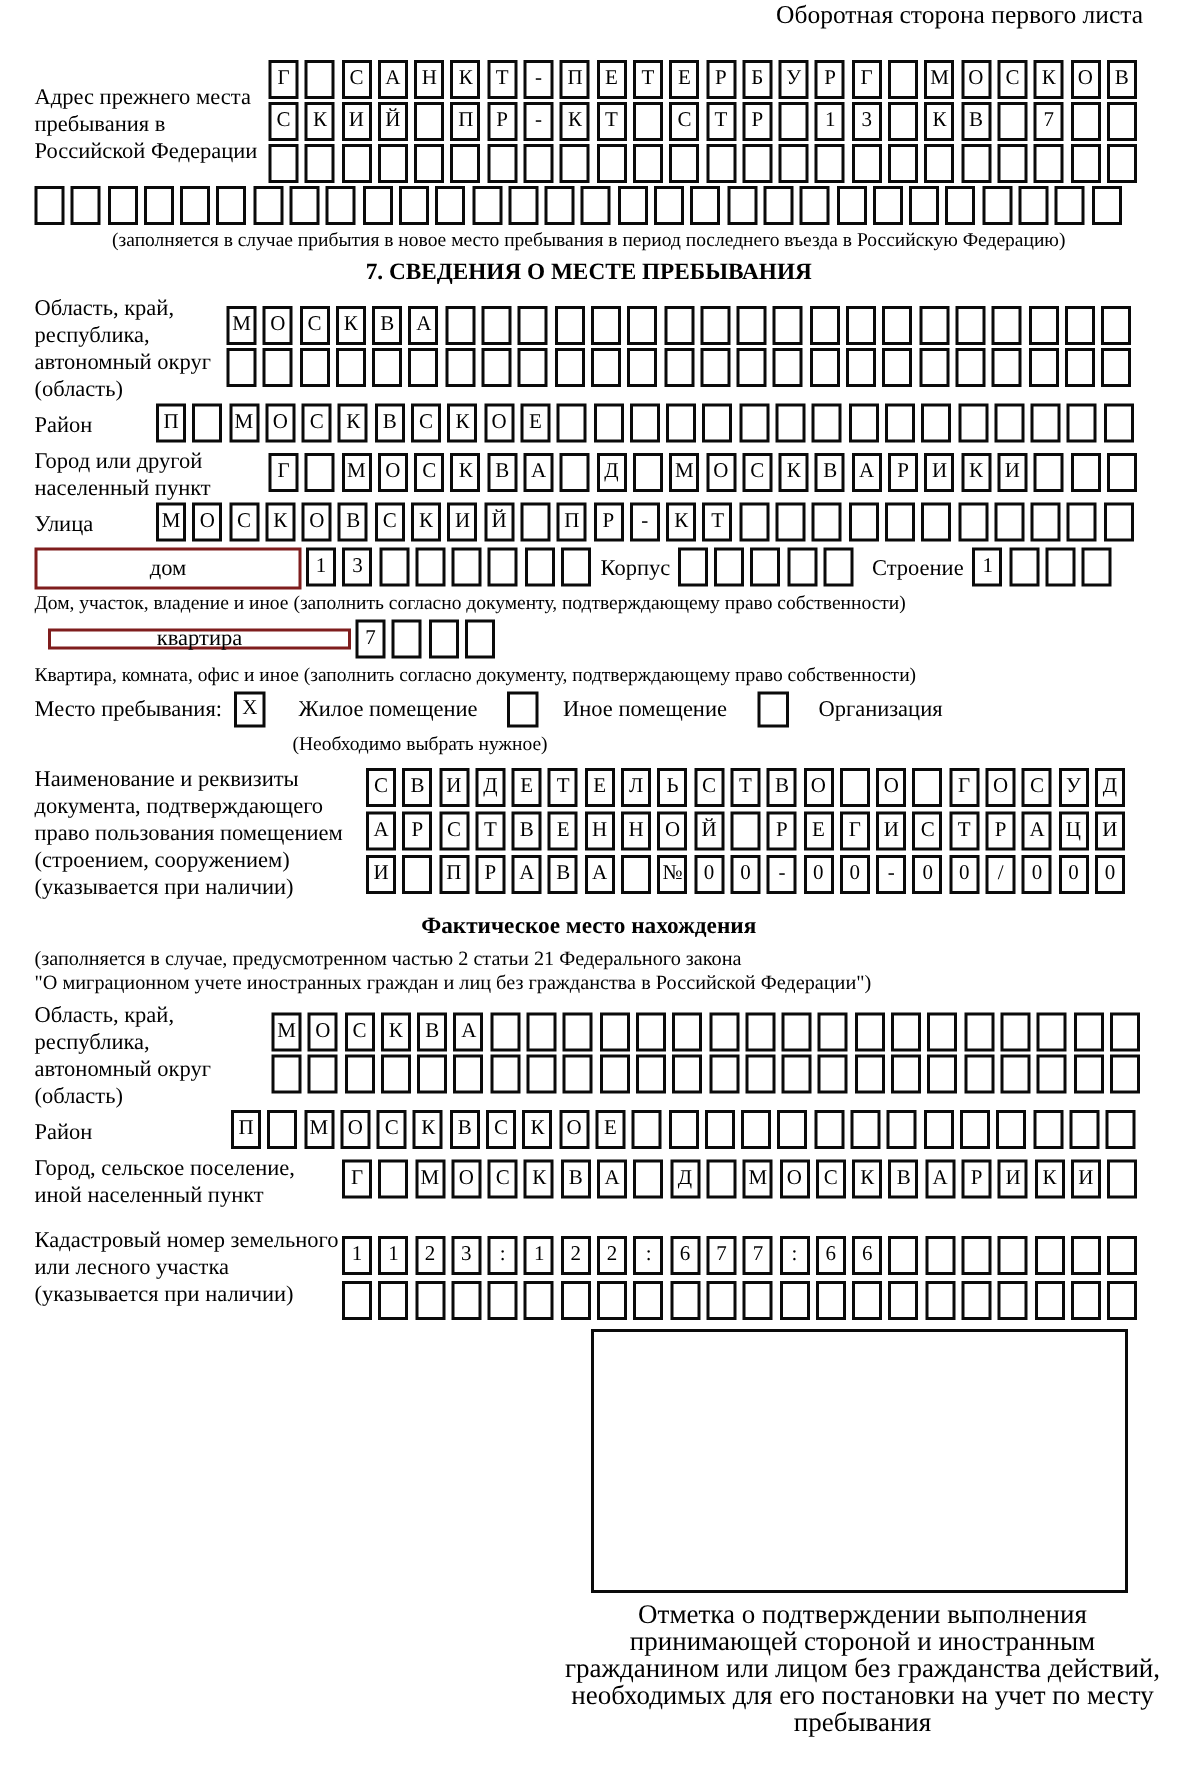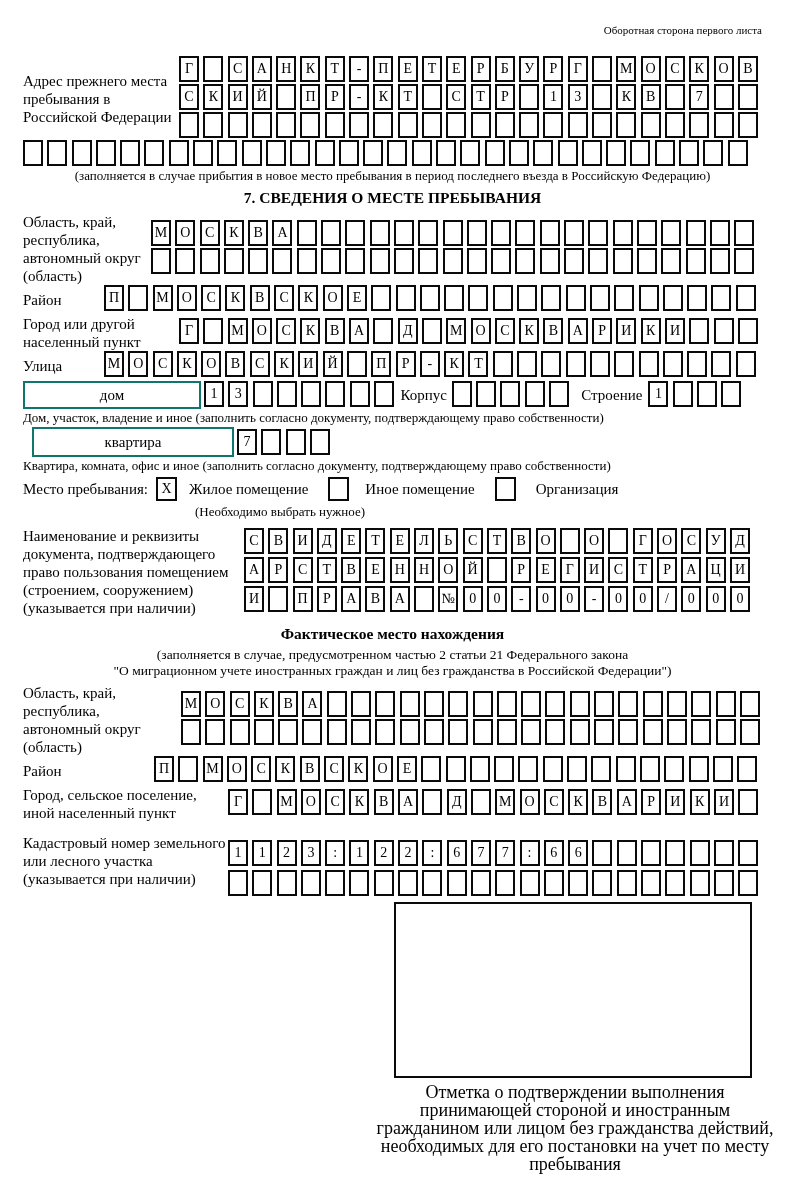--- a/index.html
+++ b/index.html
@@ -3,21 +3,21 @@
 <meta charset="utf-8">
 <style>
   * { box-sizing: border-box; }
   html,body { margin:0; padding:0; background:#fff; }
   body {
     width:800px; height:1180px;
     font-family:"Liberation Serif","DejaVu Serif",serif;
     color:#000; font-size:15px;
   }
   .page { padding:0 38px 0 23px; }
-  .header-note { text-align:right; margin-top:24px; font-size:11px; }
+  .header-note { text-align:right; font-size:17px; }
 
   .form-row { display:flex; align-items:center; }
   .row-label { flex-shrink:0; font-size:15px; line-height:18px; padding-top:2px; }
   .w156{width:156px}.w128{width:128px}.w81{width:81px}.w221{width:221px}
   .w158{width:158px}.w131{width:131px}.w205{width:205px}
 
   .cell-row { display:flex; margin-bottom:2px; }
   .cell {
     width:20px; height:26px; flex-shrink:0;
     border:2px solid #0a0a0a; margin-right:4.3px;
@@ -25,38 +25,38 @@
     font-size:14px; line-height:1;
   }
   .caption { font-size:13px; line-height:15px; margin-top:1px; }
   .center { text-align:center; }
   .sec-title { text-align:center; font-weight:bold; font-size:15.5px; margin-top:6px; margin-bottom:4px; }
 
   .sec1 { margin-top:20px; }
   .mt4 { margin-top:4px; } .mt5 { margin-top:5px; } .mt3 { margin-top:3px; } .mt2 { margin-top:2px; }
 
   .named-box {
-    border:2px solid #0f766e; height:28px; flex-shrink:0;
+    border:2px solid #7f1d1d; height:28px; flex-shrink:0;
     display:inline-flex; align-items:center; justify-content:center;
     font-size:15px; margin-right:3px;
   }
   .house-box { width:178px; }
-  .apt-box { width:202px; height:30px; }
+  .apt-box { width:202px; height:14px; }
   .inline-label { font-size:15px; line-height:28px; white-space:nowrap; }
 
   .stay-row { display:flex; align-items:center; margin-top:3px; height:26px; }
   .checkbox {
     width:21px; height:24px; border:2px solid #0a0a0a; flex-shrink:0;
     display:inline-flex; align-items:center; justify-content:center;
     font-size:14px;
   }
   .stay-note { margin-left:172px; font-size:13px; margin-top:2px; }
 
   .fact-title { text-align:center; font-weight:bold; font-size:15.5px; margin-top:8px; }
-  .fact-note { text-align:center; font-size:13.5px; line-height:16px; }
+  .fact-note { text-align:left; font-size:13.5px; line-height:16px; }
 
   .stamp-box {
     margin-left:371px; margin-top:4px;
     width:358px; height:176px; border:2px solid #0a0a0a;
   }
   .stamp-caption {
     margin-left:352px; margin-top:5px; width:400px;
     text-align:center; font-size:18px; line-height:18px;
   }
 </style>
@@ -379,21 +379,21 @@
         <span class="cell"></span>
         <span class="cell"></span>
         <span class="cell"></span>
       </div>
   </div>
   <div class="caption">Квартира, комната, офис и иное (заполнить согласно документу, подтверждающему право собственности)</div>
 
   <div class="stay-row">
     <span>Место пребывания:</span>
     <span class="checkbox" style="margin-left:8px;">X</span>
-    <span style="margin-left:12px;">Жилое помещение</span>
+    <span style="margin-left:22px;">Жилое помещение</span>
     <span class="checkbox" style="margin-left:20px;"></span>
     <span style="margin-left:16px;">Иное помещение</span>
     <span class="checkbox" style="margin-left:20px;"></span>
     <span style="margin-left:20px;">Организация</span>
   </div>
   <div class="stay-note">(Необходимо выбрать нужное)</div>
 
   <div class="form-row mt5">
     <div class="row-label w221">Наименование и реквизиты документа, подтверждающего право пользования помещением (строением, сооружением) (указывается при наличии)</div>
     <div>

